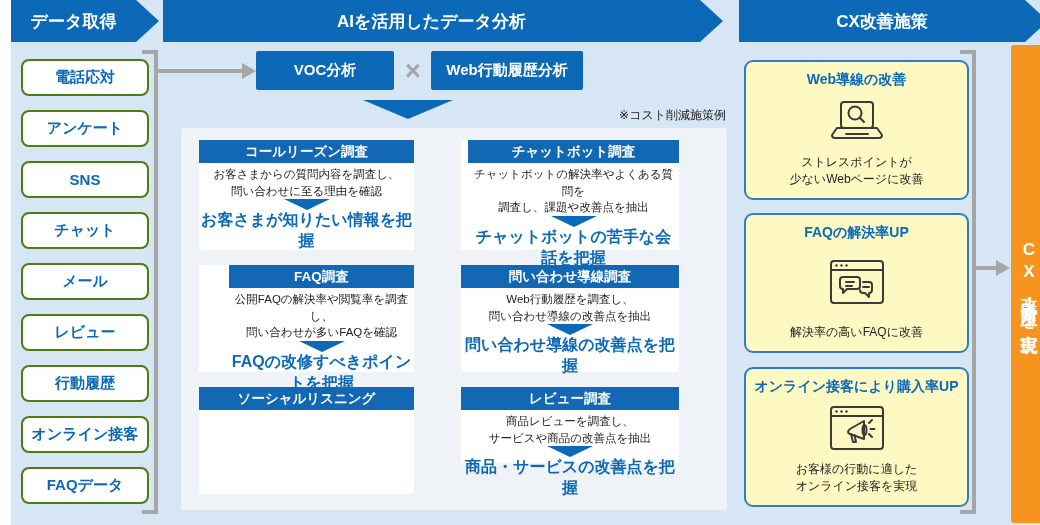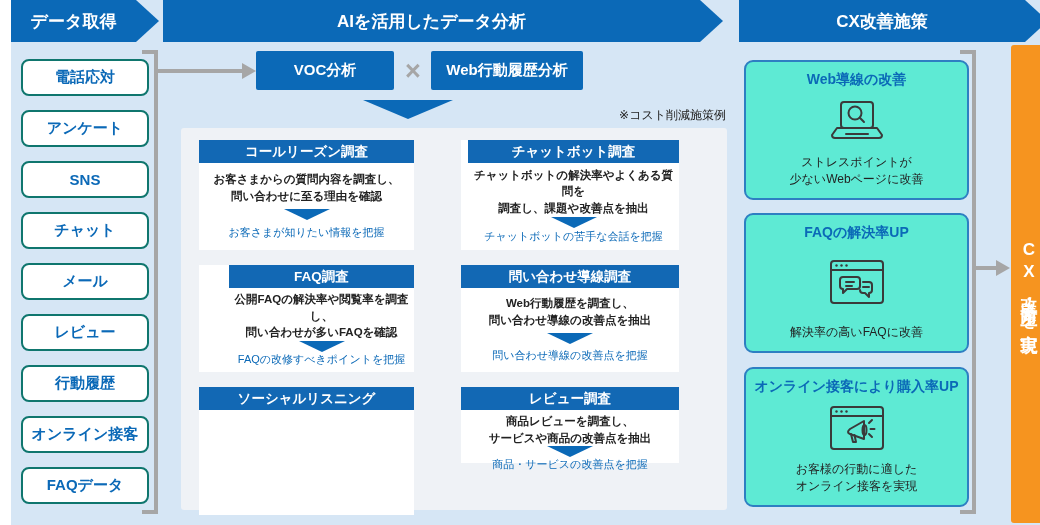--- a/index.html
+++ b/index.html
@@ -15,21 +15,21 @@
   #stage{position:relative;width:1040px;height:525px;background:var(--lightblue);overflow:hidden;margin-left:11px;}
 
   
   .banner{position:absolute;top:0;height:42px;background:var(--blue);color:#fff;
     font-weight:bold;font-size:17px;display:flex;align-items:center;justify-content:center;
     clip-path:polygon(0 0, calc(100% - 23px) 0, 100% 50%, calc(100% - 23px) 100%, 0 100%);
     padding-right:23px;box-sizing:border-box;}
 
   
   .src-box{position:absolute;left:10px;width:128px;height:37px;background:#fff;
-    border:2px solid #0f766e;border-radius:8px;box-sizing:border-box;color:var(--blue);
+    border:2px solid #4d7c0f;border-radius:8px;box-sizing:border-box;color:var(--blue);
     font-weight:bold;font-size:15px;display:flex;align-items:center;justify-content:center;}
 
   
   .gline{position:absolute;background:var(--gray);}
   .garrowhead{position:absolute;width:0;height:0;border-top:8px solid transparent;
     border-bottom:8px solid transparent;border-left:14px solid var(--gray);}
 
   
   .pill{position:absolute;top:51px;height:39px;background:var(--blue);border-radius:2px;
     color:#fff;font-weight:bold;font-size:15px;display:flex;align-items:center;justify-content:center;}
@@ -37,27 +37,27 @@
     font-size:27px;font-weight:bold;text-align:center;line-height:28px;}
   .big-arrow{position:absolute;left:352px;top:100px;width:0;height:0;
     border-left:45px solid transparent;border-right:45px solid transparent;border-top:19px solid var(--blue);}
   .note{position:absolute;right:325px;top:107px;font-size:12px;font-weight:normal;color:var(--ink);}
   .panel{position:absolute;left:170px;top:128px;width:546px;height:382px;background:var(--panel);border-radius:3px;}
 
   .acard{position:absolute;background:#fff;display:flex;flex-direction:column;box-sizing:border-box;}
   .acard .ahead{height:23px;line-height:23px;background:#1268b4;color:#fff;font-weight:bold;
     font-size:13.5px;text-align:center;flex:none;}
   .acard .abody{flex:1;display:flex;flex-direction:column;align-items:center;justify-content:space-evenly;padding:3px 2px 5px;}
-  .acard .adesc{font-size:11.5px;line-height:1.45;color:var(--ink);text-align:center;white-space:pre-line;font-weight:bold;}
+  .acard .adesc{font-size:11.5px;line-height:1.45;color:var(--ink);text-align:center;white-space:pre-line;}
   .chev{width:0;height:0;border-left:23px solid transparent;border-right:23px solid transparent;
     border-top:11px solid var(--blue);}
-  .acard .ares{font-size:11px;font-weight:normal;color:var(--blue);text-align:center;}
-
-  
-  .rcard{position:absolute;left:733px;width:225px;height:140px;background:#5eead4;border:2px solid #2e7fc2;
+  .acard .ares{font-size:16px;font-weight:bold;color:var(--blue);text-align:center;}
+
+  
+  .rcard{position:absolute;left:733px;width:225px;height:140px;background:#fef9c3;border:2px solid #2e7fc2;
     border-radius:9px;box-sizing:border-box;display:flex;flex-direction:column;align-items:center;
     padding:9px 4px 10px;}
   .rtitle{font-size:14px;font-weight:bold;color:var(--blue);text-align:center;flex:none;}
   .ricon{flex:1;display:flex;align-items:center;justify-content:center;}
   .rcap{font-size:12px;line-height:1.4;color:var(--ink);text-align:center;white-space:pre-line;flex:none;}
   .lineicon{stroke:#3a3a3a;stroke-width:2;fill:none;stroke-linecap:round;stroke-linejoin:round;}
 
   
   .goal{position:absolute;left:1000px;top:45px;width:36px;height:478px;background:var(--orange);
     border-radius:3px;display:flex;align-items:center;justify-content:center;}
@@ -158,21 +158,21 @@
   <div class="acard" style="left:450px;top:265px;width:218px;height:107px;">
     <div class="ahead">問い合わせ導線調査</div>
     <div class="abody">
       <div class="adesc">Web行動履歴を調査し、
 問い合わせ導線の改善点を抽出</div>
       <div class="chev"></div>
       <div class="ares">問い合わせ導線の改善点を把握</div>
     </div>
   </div>
 
-  <div class="acard" style="left:188px;top:387px;width:215px;height:128px;">
+  <div class="acard" style="left:188px;top:387px;width:215px;height:107px;">
     <div class="ahead">ソーシャルリスニング</div>
   </div>
 
   <div class="acard" style="left:450px;top:387px;width:218px;height:76px;">
     <div class="ahead">レビュー調査</div>
     <div class="abody">
       <div class="adesc">商品レビューを調査し、
 サービスや商品の改善点を抽出</div>
       <div class="chev"></div>
       <div class="ares">商品・サービスの改善点を把握</div>

